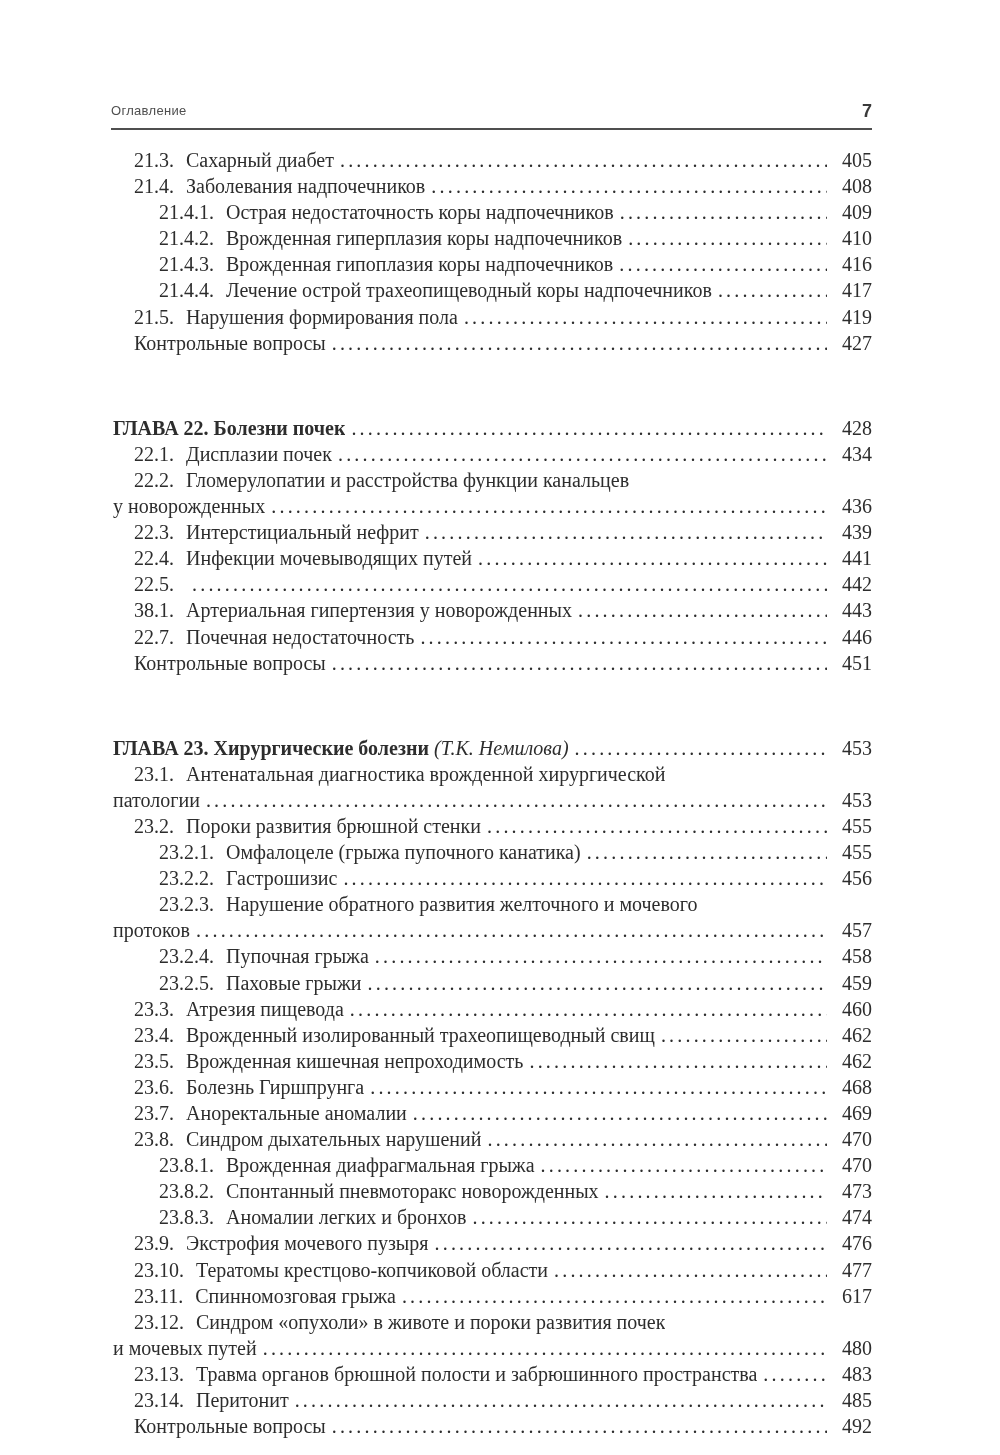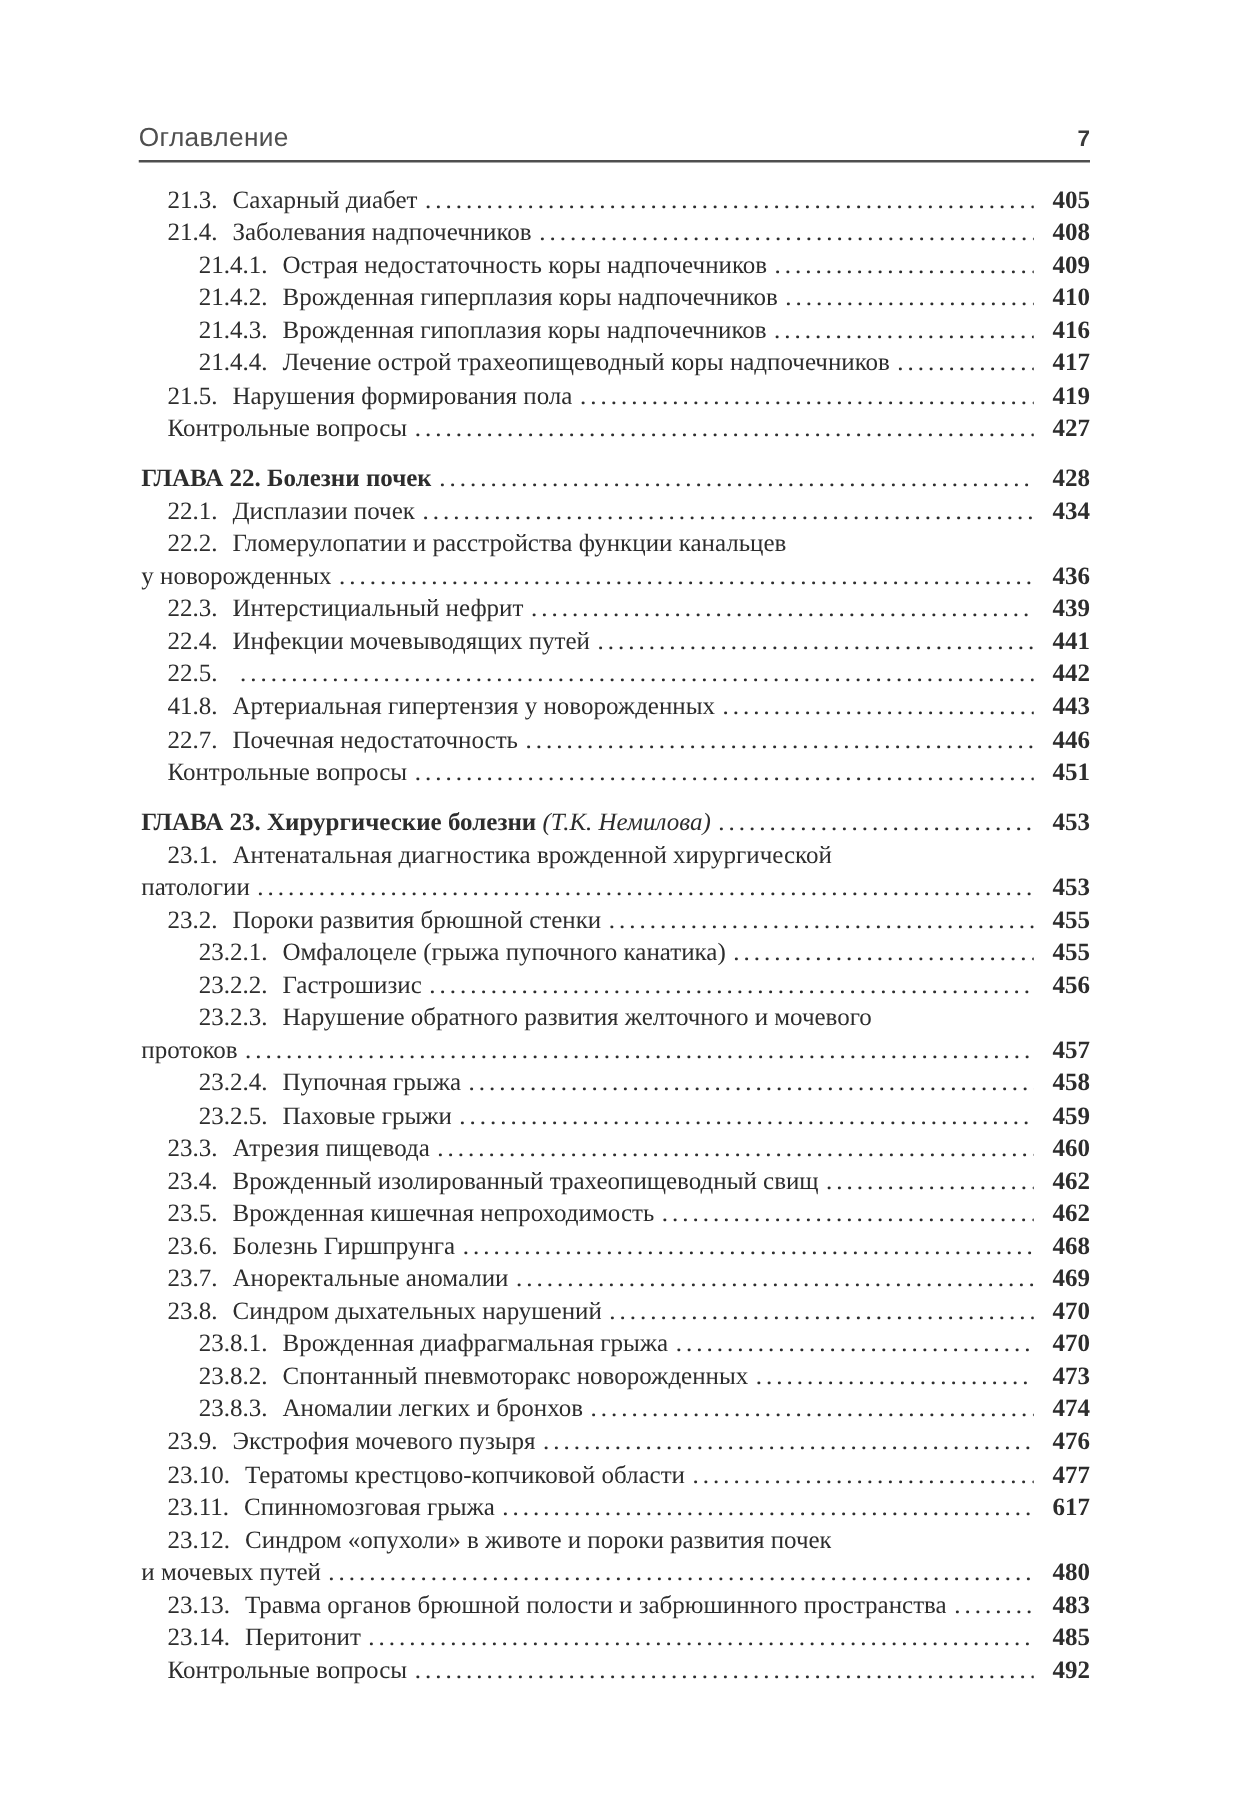--- a/index.html
+++ b/index.html
@@ -22,21 +22,21 @@
   }
   .page-header {
     display: flex;
     justify-content: space-between;
     align-items: flex-end;
     border-bottom: 2px solid var(--rule-color, #4f4f4f);
     padding-bottom: 6px;
     font-family: "Liberation Sans", "DejaVu Sans", sans-serif;
   }
   .header-title {
-    font-size: 21px;
+    font-size: 13px;
     line-height: 22px;
     color: var(--muted-color, #4f4f4f);
     letter-spacing: 0.3px;
     text-align: right;
   }
   .header-pagenum {
     font-size: 18px;
     line-height: 22px;
     font-weight: 700;
     color: #3a3a3a;
@@ -54,40 +54,40 @@
     line-height: 26.1px;
     overflow: hidden;
     white-space: nowrap;
   }
   .row .num { margin-right: 12px; flex: 0 0 auto; }
   .row .label { flex: 0 1 auto; overflow: hidden; }
   .lvl0 { padding-left: 2px; }
   .lvl1 { padding-left: 23px; align-items: center; }
   .lvl2 { padding-left: 48px; }
   .lvl3 { padding-left: 2px; justify-content: space-between; }
-  .lvl0 .num, .lvl0 .label { font-weight: 700; }
+  .lvl0 .num, .lvl0 .label { font-weight: 700; margin-top: 45px; }
   .author {
     font-style: italic;
     font-weight: 400;
     margin-left: 5px;
     flex: 0 0 auto;
   }
   .dots {
     flex: 1 1 0;
     min-width: 10px;
     overflow: hidden;
     white-space: nowrap;
     letter-spacing: 3.2px;
     margin-left: 6px;
     font-weight: 400;
   }
   .pg {
     flex: 0 0 auto;
     margin-left: 15px;
-    font-weight: 700;
+    font-weight: 400;
     text-align: right;
   }
 </style>
 </head>
 <body>
 
 <div class="page">
   <div class="page-header">
     <span class="header-title">Оглавление</span>
     <span class="header-pagenum">7</span>
@@ -175,21 +175,21 @@
           <span class="label">Инфекции мочевыводящих путей</span>
           <span class="dots">......................................................................................................................................................</span>
           <span class="pg">441</span>
         </div>
         <div class="row lvl1">
           <span class="num">22.5.</span>
           <span class="dots">......................................................................................................................................................</span>
           <span class="pg">442</span>
         </div>
         <div class="row lvl1">
-          <span class="num">41.8.</span>
+          <span class="num">38.1.</span>
           <span class="label">Артериальная гипертензия у новорожденных</span>
           <span class="dots">......................................................................................................................................................</span>
           <span class="pg">443</span>
         </div>
         <div class="row lvl1">
           <span class="num">22.7.</span>
           <span class="label">Почечная недостаточность</span>
           <span class="dots">......................................................................................................................................................</span>
           <span class="pg">446</span>
         </div>

